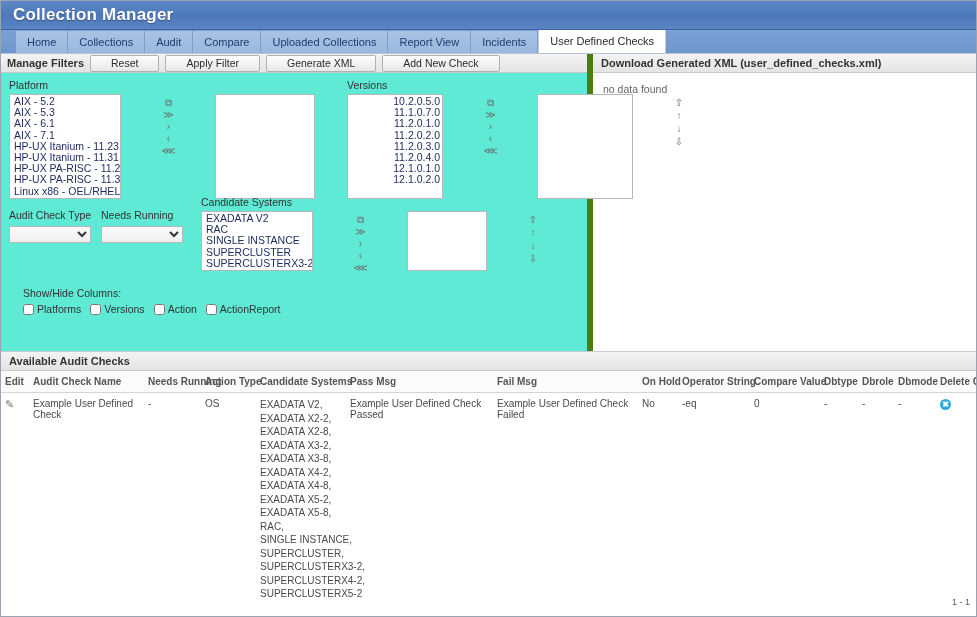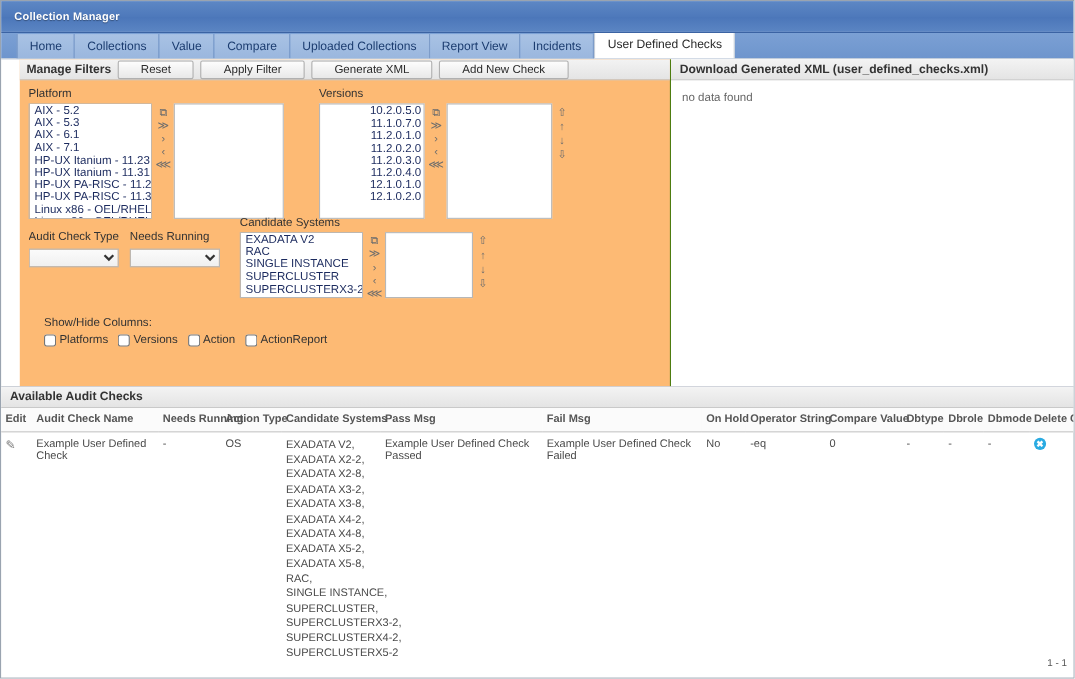--- a/index.html
+++ b/index.html
@@ -19,21 +19,21 @@
   
   .titlebar {
     height: 29px;
     background: linear-gradient(to bottom, #5d87c4 0%, #4e79bb 50%, #4b76b9 51%, #5b85c3 100%);
     border-bottom: 1px solid #3b63a3;
     display: flex; align-items: center;
     padding-left: 12px;
   }
   .titlebar .app-title {
     color: #ffffff;
-    font-size: 10px;
+    font-size: 17px;
     font-weight: bold;
     letter-spacing: .2px;
     text-shadow: 0 1px 1px rgba(0,0,0,.35);
   }
 
   
   .tabstrip {
     height: 24px;
     background: linear-gradient(to bottom,#7ba0d4 0%, #6e95cd 100%);
     display: flex; align-items: flex-end;
@@ -58,24 +58,23 @@
     font-weight: normal;
     border-right: 1px solid #c3ccd8;
     border-left: 1px solid #c3ccd8;
     height: 23px; line-height: 23px;
   }
 
   
   .body-wrap { display: flex; height: 297px; }
   .left-pane {
     width: 592px;
-    border-right: 1px solid #4d7c0f;
-    background: #fdba74;
+    border-right: 6px solid #4d7c0f;
+    background: #5eead4;
     position: relative;
-    margin-left: 17px;
   }
   .right-pane { flex: 1; background: #ffffff; }
 
   .panel-head {
     height: 19px;
     background: linear-gradient(to bottom,#f3f3f3 0%,#e4e4e4 100%);
     border-bottom: 1px solid #c9c9c9;
     display: flex; align-items: center;
     padding: 0 6px;
     gap: 6px;
@@ -95,21 +94,21 @@
   }
 
   .panel-head.xml { padding-left: 8px; }
   .xml-title { font-size: 11px; font-weight: bold; color: #333; }
   .xml-body { padding: 10px 10px; font-size: 10.5px; color: #666; }
 
   
   .filters { padding: 6px 8px 0 8px; position: relative; }
   .fld-label { font-size: 10.5px; color: #333; margin-bottom: 3px; }
 
-  .dual { display: flex; align-items: flex-start; }
+  .dual { display: flex; align-items: flex-start; gap: 37px; }
   .listbox {
     border: 1px solid #b7b7b7;
     background: #ffffff;
     overflow-y: scroll;
     overflow-x: hidden;
     font-size: 10.5px;
     color: #1b2a5e;
     padding: 1px 0 1px 2px;
     line-height: 11.2px;
   }
@@ -216,21 +215,21 @@
 
 <div id="app">
 
   <div class="titlebar">
     <div class="app-title">Collection Manager</div>
   </div>
 
   <div class="tabstrip" id="tabstrip">
       <div class="tab">Home</div>
       <div class="tab">Collections</div>
-      <div class="tab">Value</div>
+      <div class="tab">Audit</div>
       <div class="tab">Compare</div>
       <div class="tab">Uploaded Collections</div>
       <div class="tab">Report View</div>
       <div class="tab">Incidents</div>
       <div class="tab active">User Defined Checks</div>
     </div>
 
   <div class="body-wrap">
 
     <div class="left-pane">

